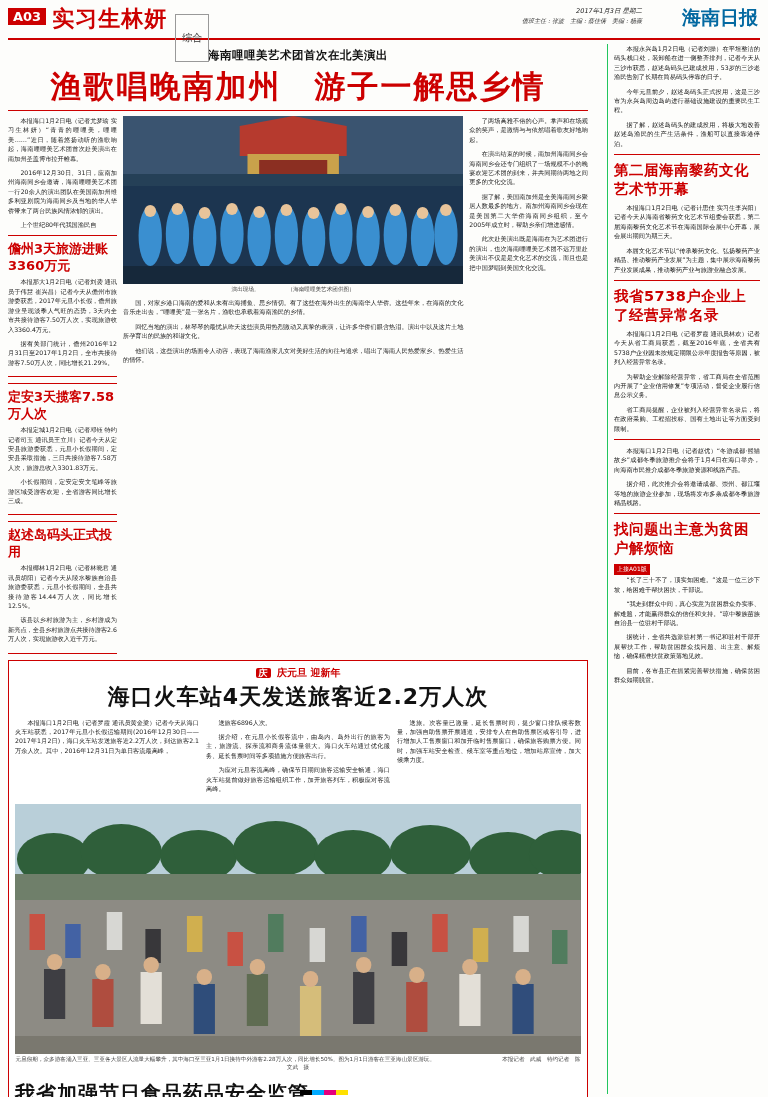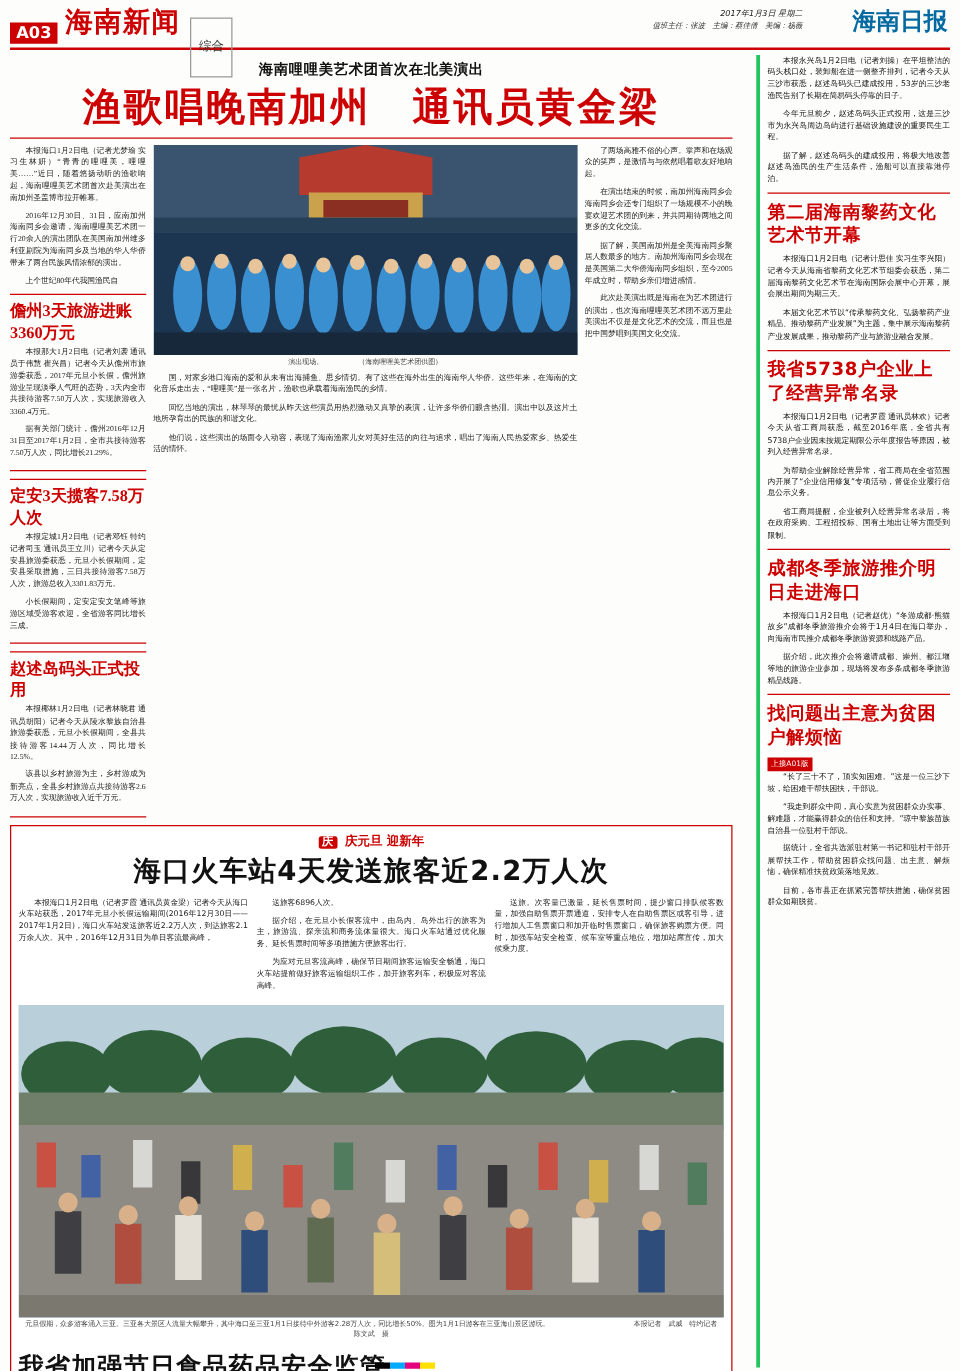--- a/index.html
+++ b/index.html
@@ -10,52 +10,52 @@
     font-family:"DejaVu Sans","Liberation Sans",sans-serif;
     color:#111;
     overflow:hidden;
   }
   .page { position:relative; width:768px; height:1097px; padding:6px 8px 4px 8px; }
 
   
   .masthead { display:flex; align-items:flex-start; height:34px; border-bottom:2px solid #c00; position:relative; }
   .folio {
     background:#c00; color:#fff; font-weight:bold; font-size:13px;
-    padding:2px 5px 1px 5px; line-height:14px; margin-top:12px;
+    padding:2px 5px 1px 5px; line-height:14px; margin-top:2px;
   }
   .sec-title {
     font-size:22px; font-weight:bold; color:#c00; margin-left:6px; letter-spacing:1px;
     line-height:26px;
   }
   .sec-sub {
     font-size:10px; color:#333; border:1px solid #999; padding:17px 6px; margin-left:8px; margin-top:8px;
     line-height:12px;
   }
   .mast-date { font-size:6.5px; color:#222; line-height:8px; }
   .mast-credit { font-size:6px; color:#333; line-height:8px; margin-top:2px; }
   .paper-logo {
     position:absolute; right:2px; top:0px; font-size:19px; font-weight:bold; color:#0369a1;
     letter-spacing:0px; line-height:22px;
   }
   .mast-meta { position:absolute; right:118px; top:1px; text-align:right;font-style:italic; }
 
   
   .grid { display:flex; margin-top:4px; height:1050px; }
-  .col-main { width:600px; padding-right:19px; border-right:3px solid #22c55e; }
+  .col-main { width:600px; padding-right:19px; border-right:1px solid #22c55e; }
   .col-right { width:152px; padding-left:6px; }
 
   
   .lead-shoulder { text-align:center; font-size:11.5px; font-weight:bold; color:#111; letter-spacing:.5px; margin-top:4px;}
   .lead-head {
     text-align:center; font-size:31px; font-weight:bold; color:#c00;
     letter-spacing:2px; margin:5px 0 6px 0; line-height:36px;
   }
   .rule-red { border:0; border-top:1px solid #c00; margin:2px 0 5px 0; }
 
-  .three { display:flex; gap:6px;font-family:Liberation Serif, serif; }
+  .three { display:flex; gap:6px; }
   .colA { width:112px; }
   .colB { width:350px; }
   .colC { width:122px; }
 
   p.body { font-size:6.2px; line-height:9.4px; text-align:justify; margin:0 0 5px 0; color:#1a1a1a; text-indent:2em;}
   .cap { font-size:5.6px; color:#444; text-align:center; margin:2px 0 4px 0; }
 
   .photo { width:100%; background:#6a8aa8; position:relative; overflow:hidden; }
 
   
@@ -96,35 +96,35 @@
   .colorbars { position:absolute; bottom:2px; left:300px; display:flex; }
   .colorbars i { display:block; width:12px; height:5px; }
 </style>
 </head>
 <body>
 
 <div class="page">
 
   <div class="masthead">
     <span class="folio">A03</span>
-    <span class="sec-title">海南新闻</span>
+    <span class="sec-title">实习生林妍</span>
     <span class="sec-sub">综合</span>
     <div class="mast-meta">
       <div class="mast-date">2017年1月3日 星期二</div>
       <div class="mast-credit">值班主任：张波　主编：蔡佳倩　美编：杨薇</div>
     </div>
     <div class="paper-logo">海南日报</div>
   </div>
 
   <div class="grid">
 
     <div class="col-main">
 
       <div class="lead-shoulder">海南哩哩美艺术团首次在北美演出</div>
-      <div class="lead-head">渔歌唱晚南加州　通讯员黄金梁</div>
+      <div class="lead-head">渔歌唱晚南加州　游子一解思乡情</div>
       <hr class="rule-red">
 
       <div class="three">
 
         <div class="colA">
           <p class="body">本报海口1月2日电（记者尤梦瑜 实习生林妍）“青青的哩哩美，哩哩美……”近日，随着悠扬动听的渔歌响起，海南哩哩美艺术团首次赴美演出在南加州圣盖博市拉开帷幕。</p>
           <p class="body">2016年12月30日、31日，应南加州海南同乡会邀请，海南哩哩美艺术团一行20余人的演出团队在美国南加州维多利亚剧院为海南同乡及当地的华人华侨带来了两台民族风情浓郁的演出。</p>
           <p class="body">上个世纪80年代我国渔民自</p>
 
           <div class="left-box">
@@ -319,21 +319,20 @@
 
       <div>
         <div class="r-head">我省5738户企业上了经营异常名录</div>
         <p class="r-sub">本报海口1月2日电（记者罗霞 通讯员林欢）记者今天从省工商局获悉，截至2016年底，全省共有5738户企业因未按规定期限公示年度报告等原因，被列入经营异常名录。</p>
         <p class="r-sub">为帮助企业解除经营异常，省工商局在全省范围内开展了“企业信用修复”专项活动，督促企业履行信息公示义务。</p>
         <p class="r-sub">省工商局提醒，企业被列入经营异常名录后，将在政府采购、工程招投标、国有土地出让等方面受到限制。</p>
       </div>
       <hr class="r-rule">
 
       <div>
-        <div class="r-head">成都冬季旅游推介明日走进海口</div>
         <p class="r-sub">本报海口1月2日电（记者赵优）“冬游成都·熊猫故乡”成都冬季旅游推介会将于1月4日在海口举办，向海南市民推介成都冬季旅游资源和线路产品。</p>
         <p class="r-sub">据介绍，此次推介会将邀请成都、崇州、都江堰等地的旅游企业参加，现场将发布多条成都冬季旅游精品线路。</p>
       </div>
       <hr class="r-rule">
 
       <div>
         <div class="r-head">找问题出主意为贫困户解烦恼</div>
         <div class="band-title">
           <span class="band-tag">上接A01版</span>
         </div>

